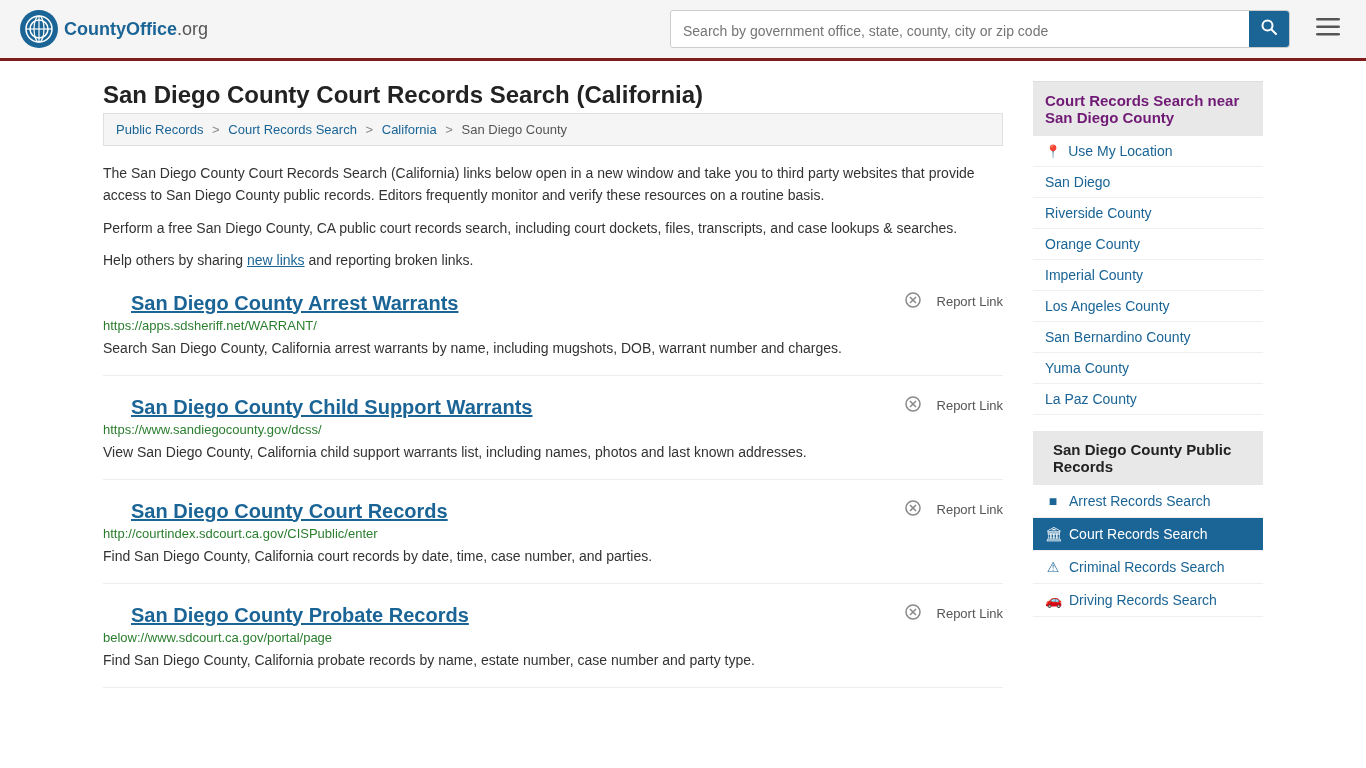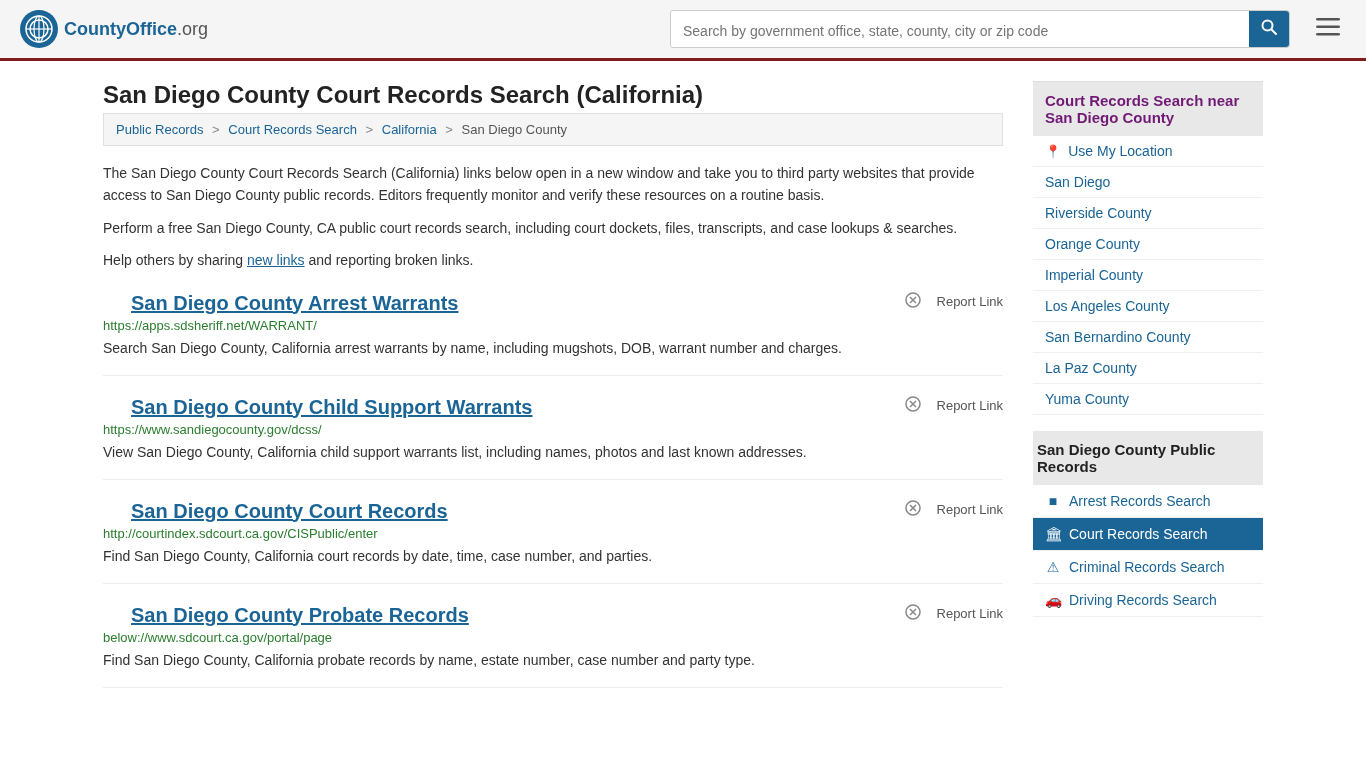--- a/index.html
+++ b/index.html
@@ -173,21 +173,21 @@
       cursor: pointer;
       border-bottom: 1px solid #f0f0f0;
       text-decoration: none;
     }
     .sidebar-link-item .icon { font-size: 13px; color: #888; }
 
     
     .sidebar-records-section { margin-top: 6px; }
     .sidebar-records-header {
       background: #e8e8e8;
-      padding: 10px 4px;
+      padding: 10px 20px;
       font-size: 15px;
       font-weight: bold;
       color: #222;
       margin-bottom: 0;
     }
     .record-link-item {
       display: flex;
       align-items: center;
       gap: 8px;
       padding: 8px 12px;
@@ -350,22 +350,22 @@
         <span>Use My Location</span>
       </a>
 
       <div id="nearby-links-container">
           <a class="sidebar-link-item" href="#">San Diego</a>
           <a class="sidebar-link-item" href="#">Riverside County</a>
           <a class="sidebar-link-item" href="#">Orange County</a>
           <a class="sidebar-link-item" href="#">Imperial County</a>
           <a class="sidebar-link-item" href="#">Los Angeles County</a>
           <a class="sidebar-link-item" href="#">San Bernardino County</a>
+          <a class="sidebar-link-item" href="#">Yuma County</a>
           <a class="sidebar-link-item" href="#">La Paz County</a>
-          <a class="sidebar-link-item" href="#">Yuma County</a>
         </div>
     </div>
 
     <div class="sidebar-records-section">
       <div class="sidebar-records-header">San Diego County Public Records</div>
       <div id="record-links-container">
           <a class="record-link-item" href="#">
             <span class="rec-icon">■</span>
             <span>Arrest Records Search</span>
           </a>

